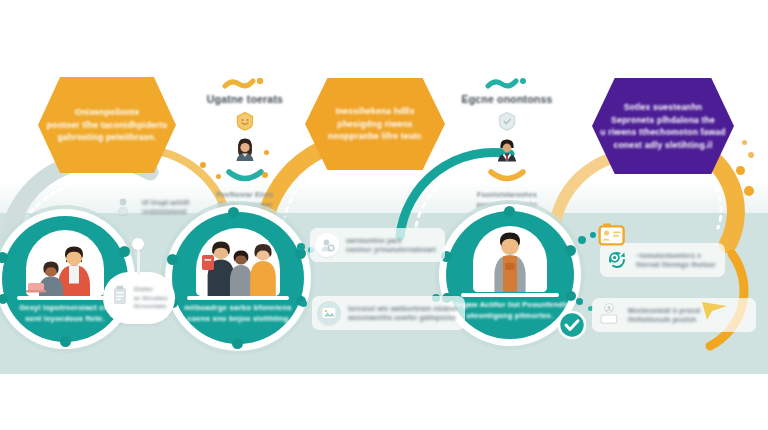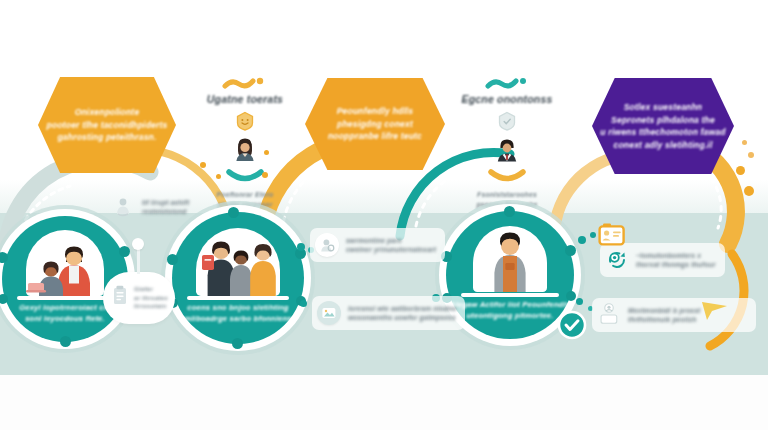--- a/index.html
+++ b/index.html
@@ -2,21 +2,21 @@
 <html><head>
 <meta charset="utf-8">
 <title>Infographic</title>
 <style>
   html,body{margin:0;padding:0;}
   body{
     width:768px;height:430px;overflow:hidden;
     background:#ffffff;
     font-family:"Liberation Sans", sans-serif;
   }
-  #stage{position:relative;width:768px;height:430px;overflow:hidden;background:#fff;font-style:italic;}
+  #stage{position:relative;width:768px;height:374px;overflow:hidden;background:#fff;}
 
   
   .band-mint{
     position:absolute;left:0;width:768px;
     background:#cfe2df;
   }
   .band-mint.b1{top:213px;height:162px;}
   .band-white-bottom{position:absolute;left:0;top:375px;width:768px;height:55px;background:#fdfdfd;}
   .band-soft{
     position:absolute;left:0;top:180px;width:768px;height:36px;
@@ -174,22 +174,22 @@
   <div class="dot" style="left:748px;top:152px;width:6px;height:6px;background:#f2bb61;"></div>
   <div class="dot" style="left:742px;top:140px;width:5px;height:5px;background:#f2bb61;"></div>
 
   <div class="hex hex-orange" id="hex1">
     <div class="line ptext">Onixenpolionte</div>
     <div class="line ptext">pootoer tlhe taconidhpiderts</div>
     <div class="line ptext">gahrosting peteithrasn.</div>
   </div>
 
   <div class="hex hex-orange2" id="hex2">
-    <div class="line ptext">Peounfendly hdlls</div>
-    <div class="line ptext">phesigdng conext</div>
+    <div class="line ptext">Inessihekena hdlls</div>
+    <div class="line ptext">phesigdng riwens</div>
     <div class="line ptext">nooppranbe lifre teutc</div>
   </div>
 
   <div class="hex hex-teal" id="hex3">
     <div class="line ptext">Sotlex suesteanhn</div>
     <div class="line ptext">Sepronets plhdalona the</div>
     <div class="line ptext">u riwens tthechomoton fawad</div>
     <div class="line ptext">conext adly sletihting.il</div>
   </div>
 
@@ -308,22 +308,22 @@
         <path d="M45 22.4 q7.4 0 7.4 7.2 q0 2.6 -1.4 3.4 q-.6 -5.4 -6 -5.4 q-5.4 0 -6 5.4 q-1.4 -.8 -1.4 -3.4 q0 -7.2 7.4 -7.2z" fill="#241812"></path>
         <path d="M45 37 q10 0 11 14 V68 H34 V51 q1 -14 11 -14z" fill="#8b949b"></path>
 
         <circle cx="67" cy="25" r="7.6" fill="#eec093"></circle>
         <path d="M67 16 q8.6 0 8.6 8.4 q0 3.4 -1.8 4.6 q-.4 -6.6 -6.8 -6.6 q-6.4 0 -6.8 6.6 q-1.8 -1.2 -1.8 -4.6 q0 -8.4 8.6 -8.4z" fill="#3b2a22"></path>
         <path d="M67 33 q11.5 0 12.8 15 V68 H54.2 V48 Q55.5 33 67 33z" fill="#f0a63a"></path>
       </svg>
     </div>
     <div class="bar"></div>
     <div class="cap">
+      <div class="line ptext">mliboadrge sarbo bfonniens</div>
       <div class="line ptext">coens sno bnjoo sletihting</div>
-      <div class="line ptext">mliboadrge sarbo bfonniens</div>
     </div>
     <div class="dot" style="left:-5px;top:42px;width:11px;height:11px;background:#12978f;"></div>
     <div class="dot" style="left:-4px;top:86px;width:10px;height:10px;background:#12978f;"></div>
     <div class="dot" style="left:123px;top:36px;width:11px;height:11px;background:#12978f;"></div>
     <div class="dot" style="left:124px;top:84px;width:10px;height:10px;background:#12978f;"></div>
     <div class="dot" style="left:60px;top:126px;width:11px;height:11px;background:#12978f;"></div>
     <div class="dot" style="left:56px;top:-5px;width:11px;height:11px;background:#12978f;"></div>
   </div>
 
   <div class="node" id="node3">

